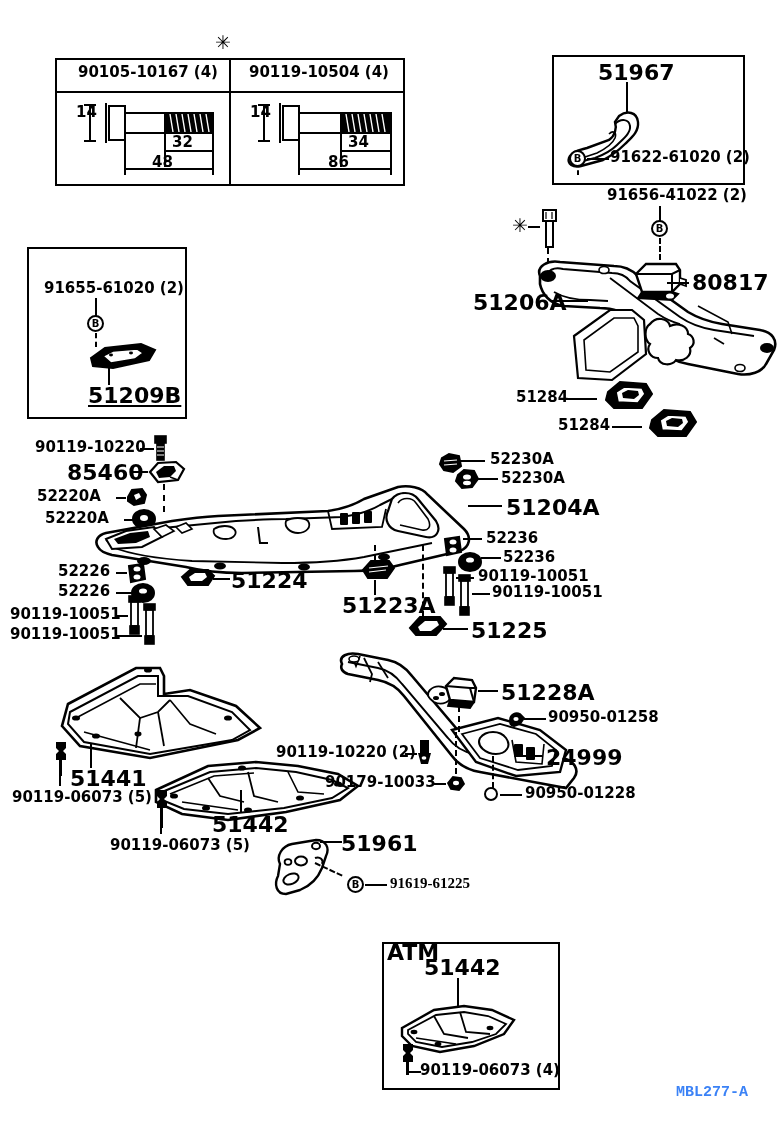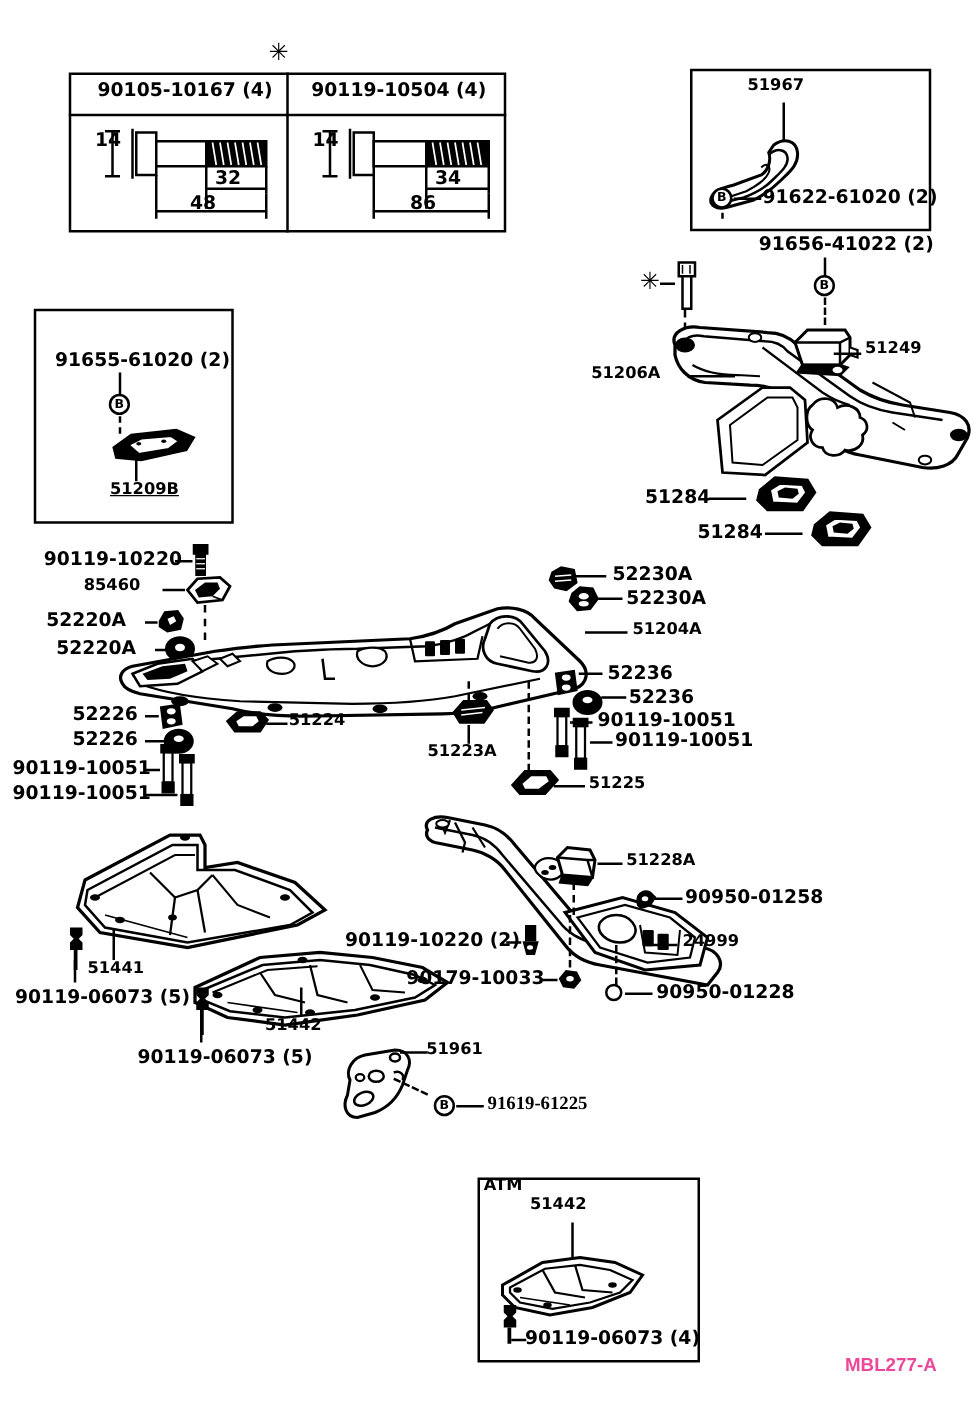--- a/index.html
+++ b/index.html
@@ -18,21 +18,21 @@
   .lbl {
     position: absolute;
     font-family: "DejaVu Sans", sans-serif;
     font-weight: bold;
     font-size: 15px;
     color: #000;
     white-space: nowrap;
     letter-spacing: 0px;
     line-height: 1;
   }
-  .lbl.lg { font-size: 13px; }
+  .lbl.lg { font-size: 22px; }
   .box {
     position: absolute;
     border: 2px solid #000;
     box-sizing: border-box;
   }
   .vline { position: absolute; background: #000; width: 2px; }
   .hline { position: absolute; background: #000; height: 2px; }
   .dash-v {
     position: absolute;
     width: 0;
@@ -60,24 +60,24 @@
   .star {
     position: absolute;
     font-size: 19px;
     font-weight: bold;
     line-height: 1;
     color: #000;
   }
   svg { position: absolute; top: 0; left: 0; overflow: visible; }
   .corner-code {
     position: absolute;
-    font-family: Liberation Sans, sans-serif;
+    font-family: Liberation Mono, monospace;
     font-weight: bold;
     font-size: 15px;
-    color: #ec4899;
+    color: #3b82f6;
   }
   .dimtxt { font-size: 15px; font-weight: bold; }
 </style>
 </head>
 <body>
 
 <div id="page">
 
   <div class="star" style="left:215px; top:33px;">✳</div>
 
@@ -214,21 +214,21 @@
 
   <svg width="70" height="50" style="left:628px; top:258px;">
     <path d="M8 16 L18 6 L48 6 L52 12 L52 26 L44 34 L14 34 Z" fill="#fff" stroke="#000" stroke-width="2.4"></path>
     <path d="M8 16 L44 16 L52 12" fill="none" stroke="#000" stroke-width="2"></path>
     <path d="M44 16 L44 34" fill="none" stroke="#000" stroke-width="2"></path>
     <path d="M14 34 L10 40 L44 42 L50 36 L44 34 Z" fill="#000" stroke="#000" stroke-width="2"></path>
     <ellipse cx="42" cy="38" rx="4" ry="2.6" fill="#fff"></ellipse>
     <path d="M52 20 L58 22 L58 28 L52 26" fill="#fff" stroke="#000" stroke-width="1.8"></path>
   </svg>
   <div class="hline" style="left:667px; top:282px; width:22px;"></div>
-  <div class="lbl lg" style="left:692px; top:272px;">51249</div>
+  <div class="lbl lg" style="left:692px; top:272px;">80817</div>
 
   <svg width="60" height="36" style="left:598px; top:380px;">
     <path d="M10 12 L22 2 L48 4 L54 14 L44 28 L16 28 L8 20 Z" fill="#000" stroke="#000" stroke-width="2"></path>
     <path d="M18 12 L26 7 L44 8 L47 14 L40 23 L20 22 Z" fill="#fff" stroke="#000" stroke-width="1.6"></path>
     <path d="M24 13 L30 10 L40 11 L41 15 L36 19 L25 18 Z" fill="#000"></path>
   </svg>
   <div class="hline" style="left:567px; top:398px; width:30px;"></div>
   <div class="lbl" style="left:516px; top:390px;">51284</div>
 
   <svg width="60" height="36" style="left:642px; top:408px;">

